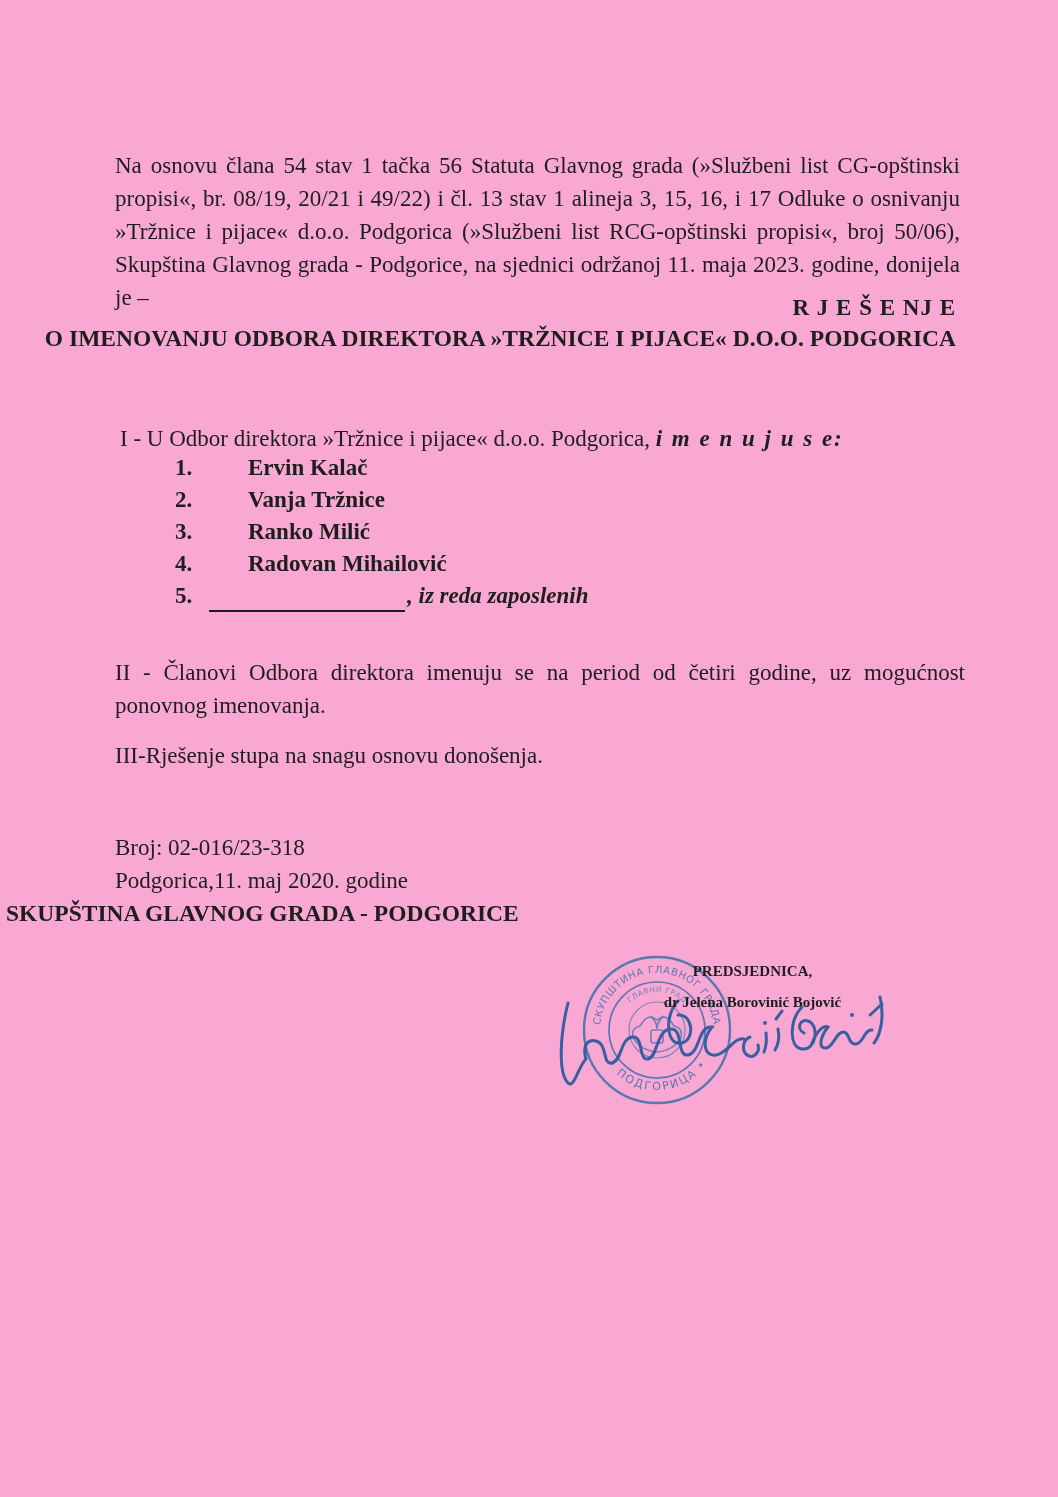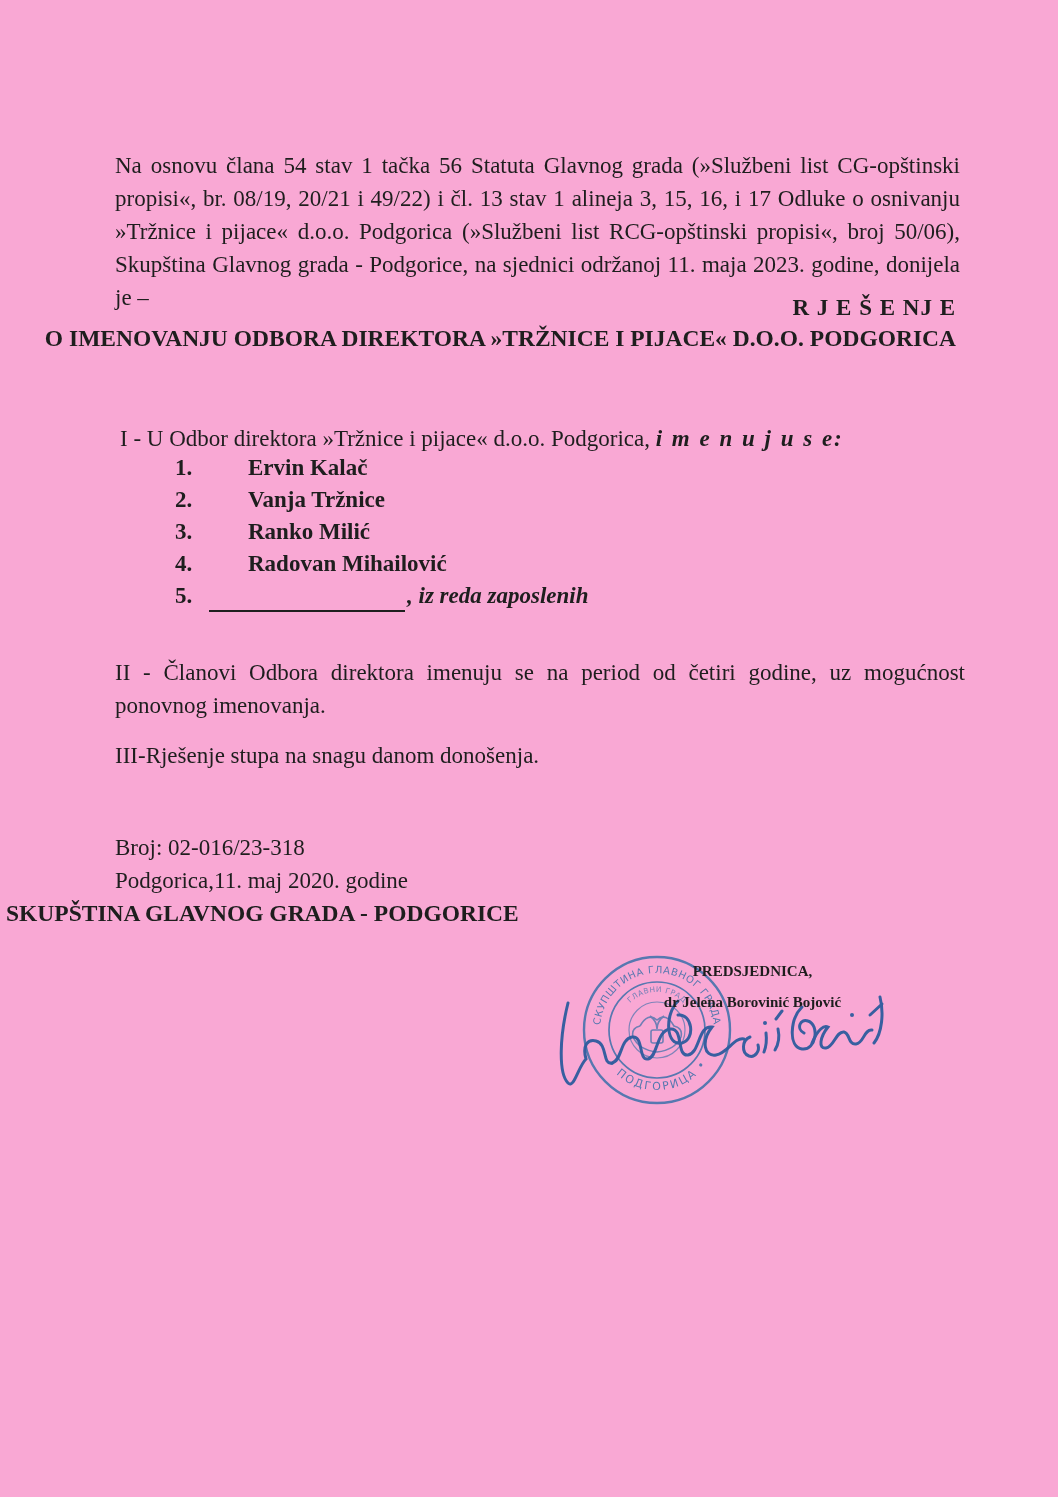--- a/index.html
+++ b/index.html
@@ -74,21 +74,21 @@
     </div>
     <div class="li-row">
       <span class="li-num">5.</span>
       <span class="li-blank"></span>
       <span class="li-suffix">, iz reda zaposlenih</span>
     </div>
   </div>
 
   <p class="abs body-text justify section-2">II - Članovi Odbora direktora imenuju se na period od četiri godine, uz mogućnost ponovnog imenovanja.</p>
 
-  <p class="abs body-text section-3">III-Rješenje stupa na snagu danom donošenja.</p>
+  <p class="abs body-text section-3">III-Rješenje stupa na snagu osnovu donošenja.</p>
 
   <div class="abs body-text number-block">
     <div>Broj: 02-016/23-318</div>
     <div>Podgorica,11. maj 2020. godine</div>
   </div>
 
   <div class="abs issuer">SKUPŠTINA GLAVNOG GRADA - PODGORICE</div>
 
   <div class="signer-block">
     <div>PREDSJEDNICA,</div>

